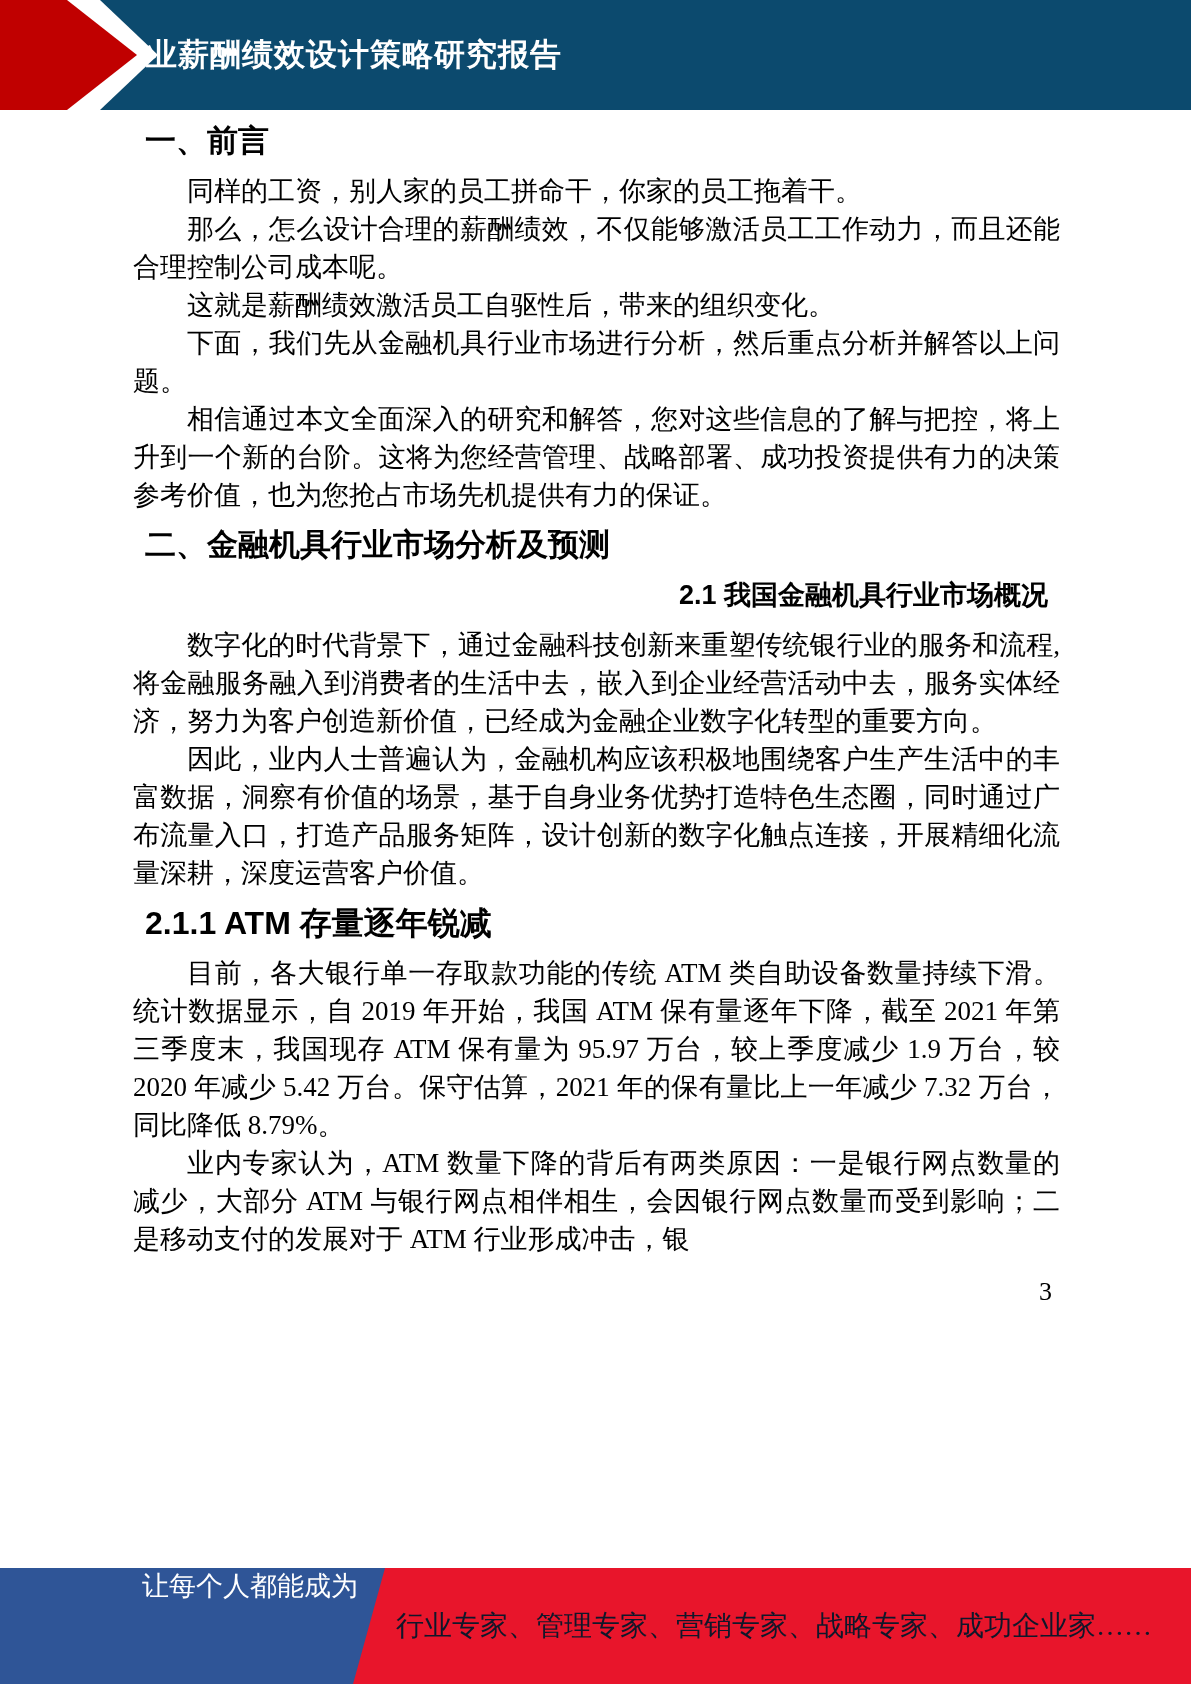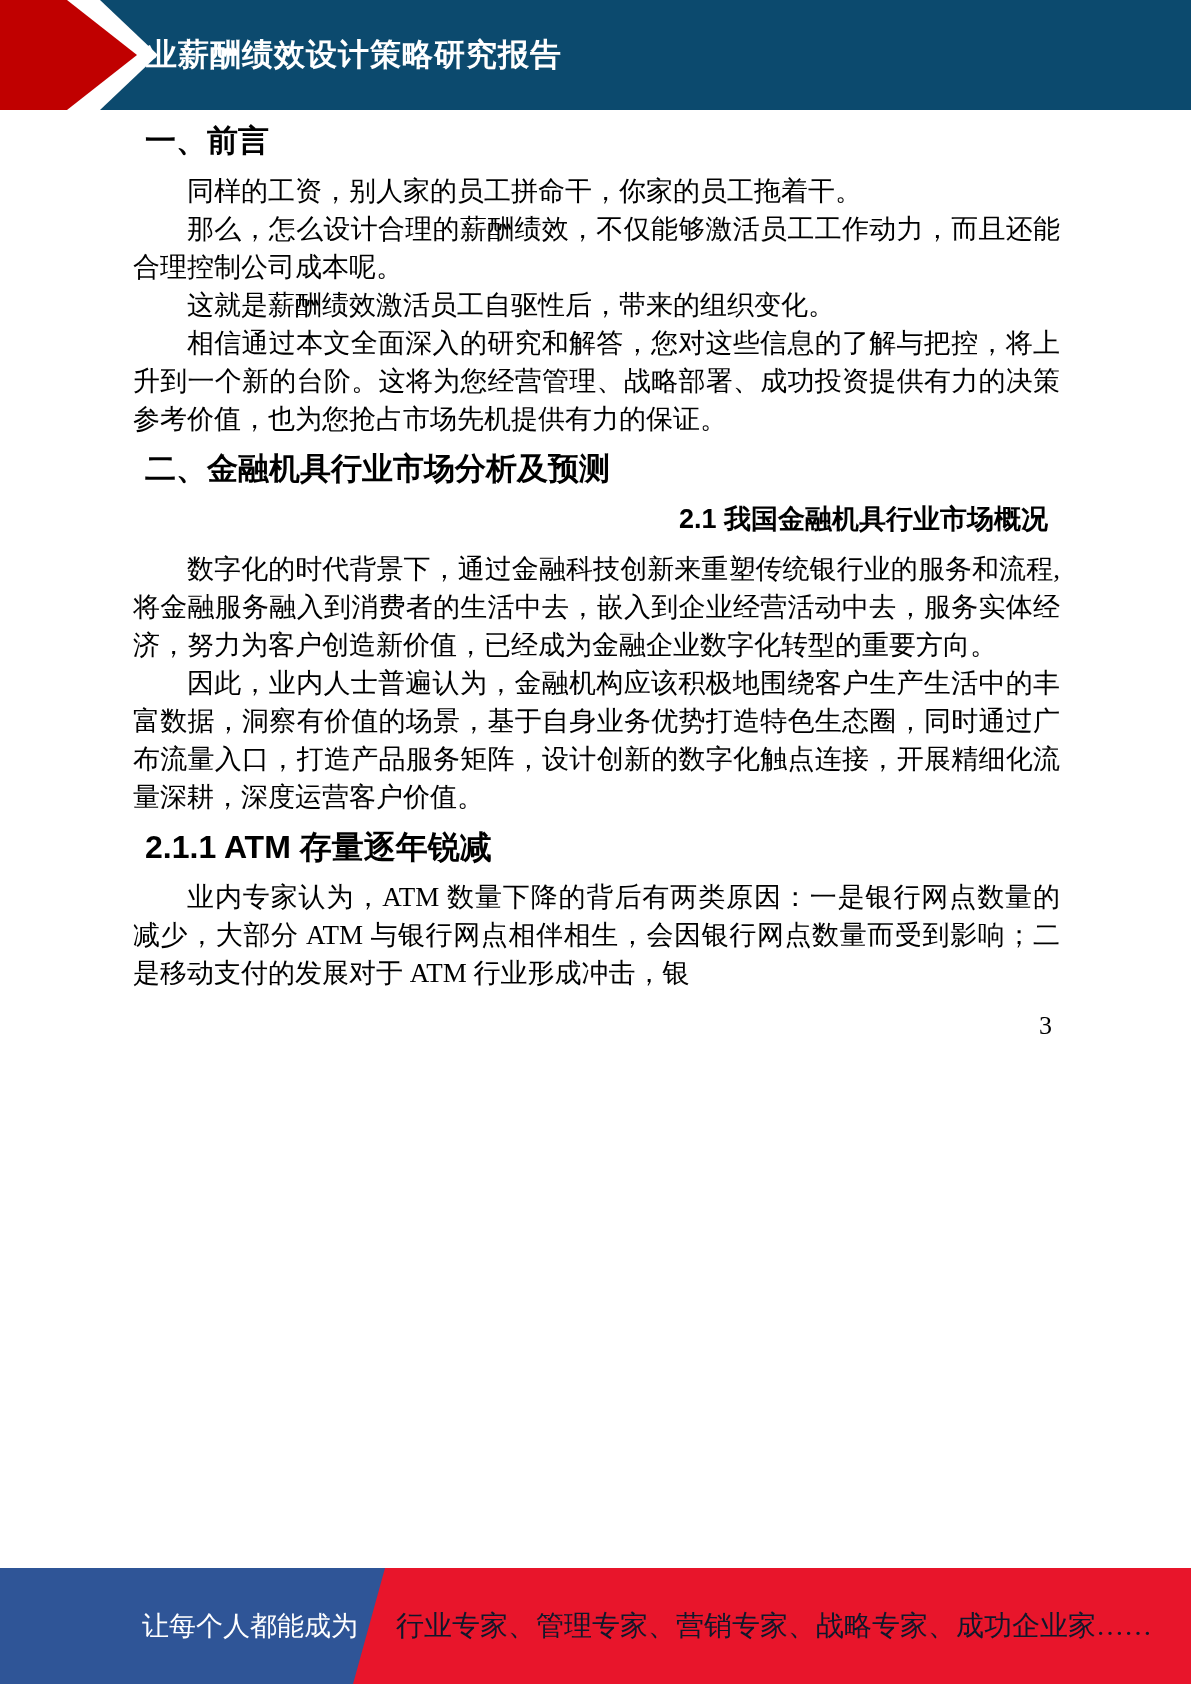--- a/index.html
+++ b/index.html
@@ -72,21 +72,21 @@
 
   
   .footer-bar{
     position:absolute;left:0;right:0;bottom:0;height:116px;
     background:#E8152B;
   }
   .footer-blue-panel{
     position:absolute;left:0;top:0;bottom:0;width:385px;
     background:#2F5597;
     clip-path:polygon(0 0,100% 0,91.7% 100%,0 100%);
-    display:flex;align-items:center;
+    display:flex;
   }
   .footer-prefix{
     padding-left:142px;
     color:#ffffff;
     font-size:27px;
     white-space:nowrap;
   }
   .footer-main-text{
     position:absolute;left:396px;top:0;bottom:0;
     display:flex;align-items:center;
@@ -109,33 +109,35 @@
   </div>
 
   <div class="page-body">
 
     <h1 class="h-foreword">一、前言</h1>
 
     <p class="p-first">同样的工资，别人家的员工拼命干，你家的员工拖着干。</p>
     <p class="p-tight">那么，怎么设计合理的薪酬绩效，不仅能够激活员工工作动力，而且还能合理控制公司成本呢。</p>
     <p class="p-tight">这就是薪酬绩效激活员工自驱性后，带来的组织变化。</p>
 
+    <p class="p-gap">下面，我们先从金融机具行业市场进行分析，然后重点分析并解答以上问题。</p>
 
     <p class="p-gap">相信通过本文全面深入的研究和解答，您对这些信息的了解与把控，将上升到一个新的台阶。这将为您经营管理、战略部署、成功投资提供有力的决策参考价值，也为您抢占市场先机提供有力的保证。</p>
 
     <h1 class="h-market">二、金融机具行业市场分析及预测</h1>
 
     <h2 class="h-overview">2.1 我国金融机具行业市场概况</h2>
 
     <p class="p-after-h2">数字化的时代背景下，通过金融科技创新来重塑传统银行业的服务和流程, 将金融服务融入到消费者的生活中去，嵌入到企业经营活动中去，服务实体经济，努力为客户创造新价值，已经成为金融企业数字化转型的重要方向。</p>
 
     <p class="p-gap">因此，业内人士普遍认为，金融机构应该积极地围绕客户生产生活中的丰富数据，洞察有价值的场景，基于自身业务优势打造特色生态圈，同时通过广布流量入口，打造产品服务矩阵，设计创新的数字化触点连接，开展精细化流量深耕，深度运营客户价值。</p>
 
     <h3 class="h-atm">2.1.1 ATM 存量逐年锐减</h3>
 
+    <p class="p-after-h3">目前，各大银行单一存取款功能的传统 ATM 类自助设备数量持续下滑。统计数据显示，自 2019 年开始，我国 ATM 保有量逐年下降，截至 2021 年第三季度末，我国现存 ATM 保有量为 95.97 万台，较上季度减少 1.9 万台，较 2020 年减少 5.42 万台。保守估算，2021 年的保有量比上一年减少 7.32 万台，同比降低 8.79%。</p>
 
     <p class="p-gap">业内专家认为，ATM 数量下降的背后有两类原因：一是银行网点数量的减少，大部分 ATM 与银行网点相伴相生，会因银行网点数量而受到影响；二是移动支付的发展对于 ATM 行业形成冲击，银</p>
 
     <div class="page-number">3</div>
   </div>
 
   <div class="footer-bar">
     <div class="footer-blue-panel">
       <span class="footer-prefix">让每个人都能成为</span>
     </div>

